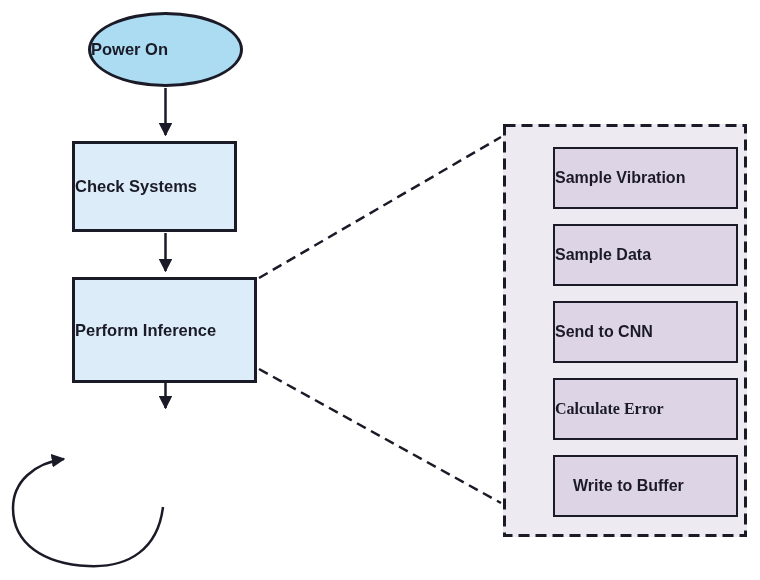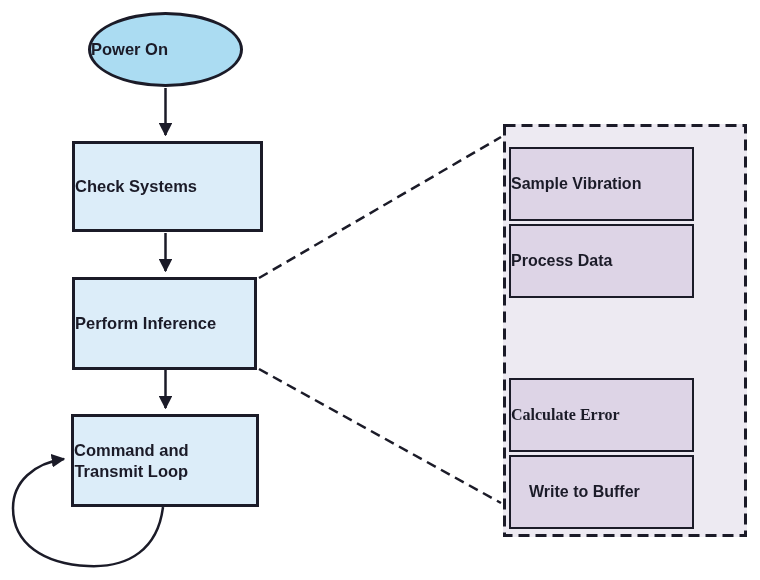--- a/index.html
+++ b/index.html
@@ -67,34 +67,34 @@
     background:var(--oval-fill);
     border:3px solid var(--stroke);
     border-radius:50%;
     font-size:16.5px;
   }
   .blue-rect{
     background:var(--blue-fill);
     border:3px solid var(--stroke);
     font-size:16.5px;
   }
-  #node-check-systems{ left:72px; top:141px; width:191px; height:91px; }
-  #node-perform-inference{ left:72px; top:277px; width:185px; height:93px; }
+  #node-check-systems{ left:72px; top:141px; width:165px; height:91px; }
+  #node-perform-inference{ left:72px; top:277px; width:185px; height:106px; }
   #node-command-transmit-loop{ left:71px; top:414px; width:188px; height:93px; }
 
   #detail-panel-bg{
     position:absolute;
     left:503px; top:124px;
     width:244px; height:413px;
     background:var(--panel-fill);
     z-index:1;
   }
   .purple-rect{
-    left:509px;
-    width:185px; height:74px;
+    left:553px;
+    width:185px; height:62px;
     background:var(--purple-fill);
     border:2.5px solid var(--stroke);
     font-size:16px;
   }
   #pstep-0{ top:147px; }
   #pstep-1{ top:224px; }
   #pstep-2{ top:301px; }
   #pstep-3{ top:378px;font-family:Liberation Serif, serif; }
   #pstep-4{ top:455px;padding-left:18px; }
 </style>
@@ -131,30 +131,29 @@
   </div>
 
   <div class="node blue-rect" id="node-check-systems">
     <span class="label">Check Systems</span>
   </div>
 
   <div class="node blue-rect" id="node-perform-inference">
     <span class="label">Perform Inference</span>
   </div>
 
-  <div class="node blue-rect" id="node-command-transmit-loop">
-    <span class="label">Command and
-Transmit Loop</span>
-  </div>
 
   <div class="node purple-rect" id="pstep-0">
     <span class="label">Sample Vibration</span>
   </div>
   <div class="node purple-rect" id="pstep-1">
-    <span class="label">Process Data</span>
+    <span class="label">Sample Data</span>
+  </div>
+  <div class="node purple-rect" id="pstep-2">
+    <span class="label">Send to CNN</span>
   </div>
   <div class="node purple-rect" id="pstep-3">
     <span class="label">Calculate Error</span>
   </div>
   <div class="node purple-rect" id="pstep-4">
     <span class="label">Write to Buffer</span>
   </div>
 
 </div>
 

